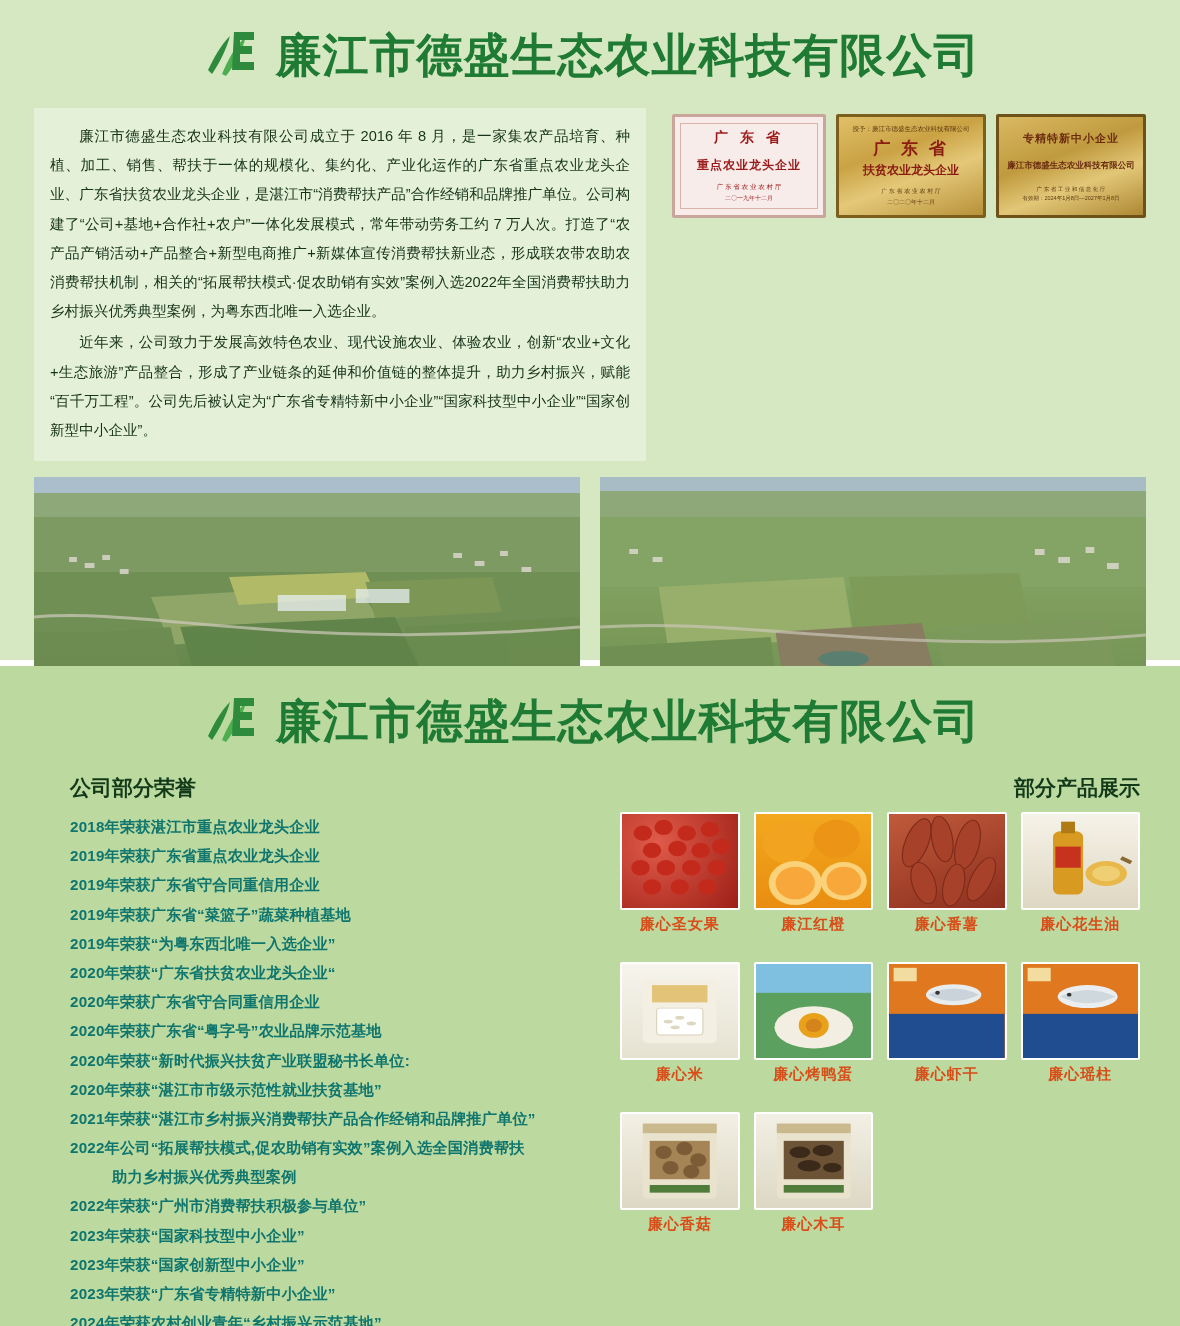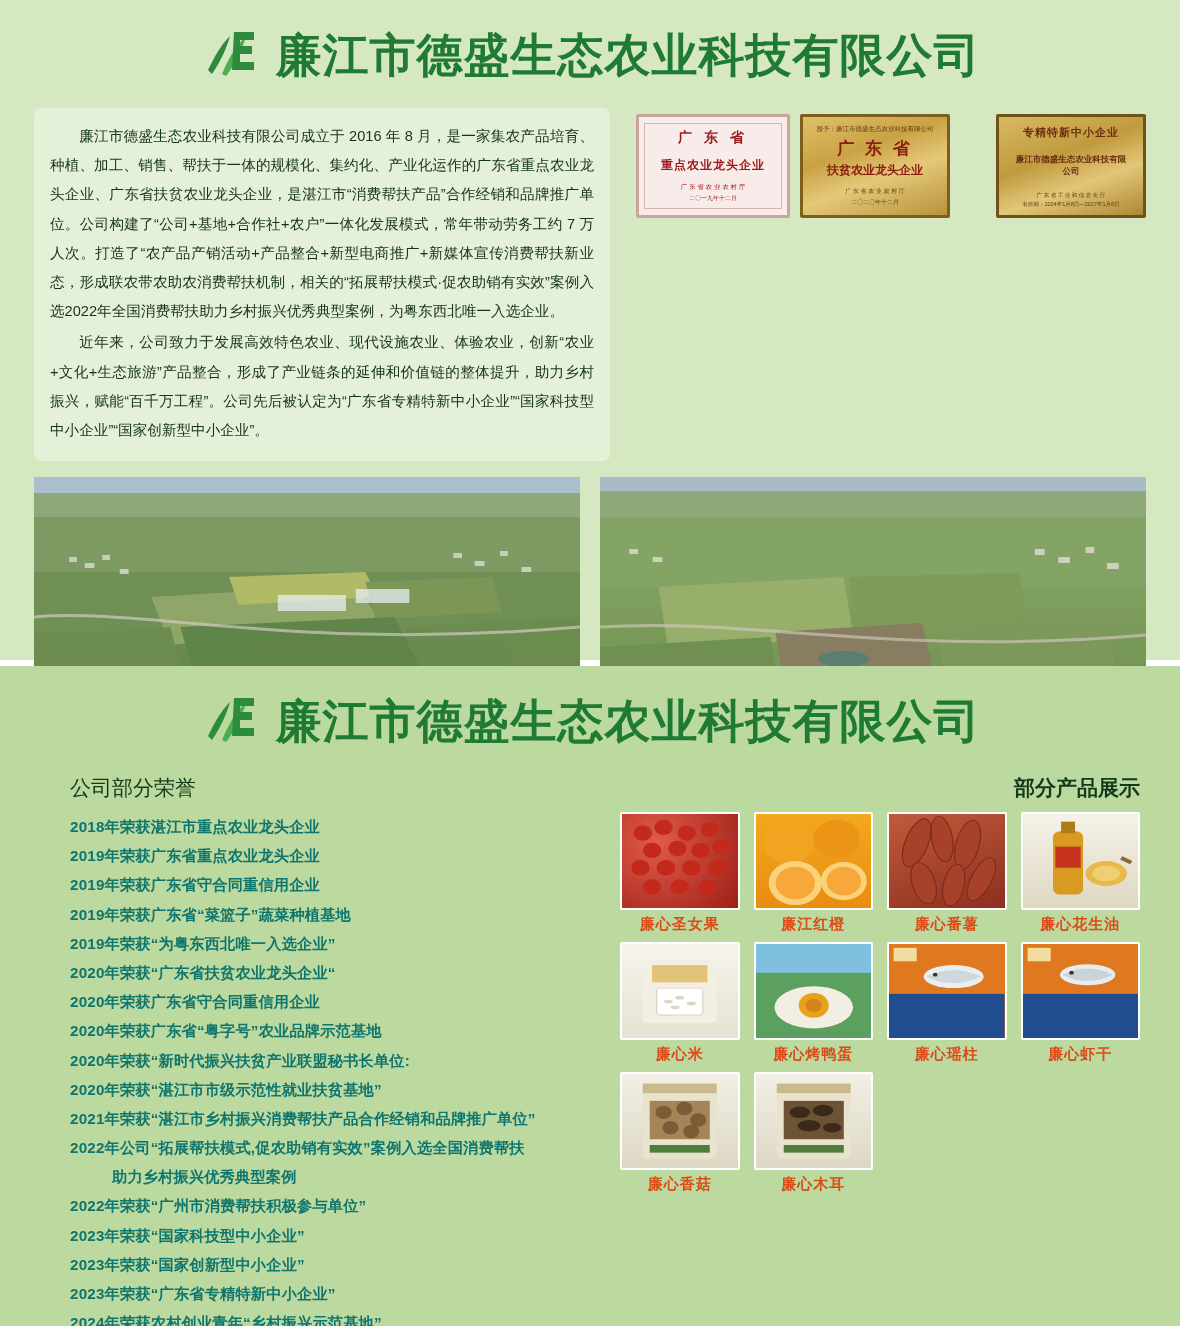--- a/index.html
+++ b/index.html
@@ -25,21 +25,21 @@
   .logo svg{display:block}
   .company-title{
     font-size:46px;font-weight:bold;color:#1f7a34;letter-spacing:1px;
     white-space:nowrap;line-height:1;
   }
   .panel-bottom .company-title{color:#1f7a34;}
 
   
   .row1{display:flex;padding:22px 34px 0 34px;gap:26px;align-items:flex-start;}
   .intro{
-    width:682px;background:#e5f0d8;border-radius:7px;
+    width:682px;background:#e5f0d8;border-radius:1px;
     padding:14px 16px 16px 16px;box-sizing:border-box;
     font-size:14.6px;line-height:2.0;color:#15331a;text-align:justify;
   }
   .intro p{margin:0;text-indent:2em;}
   .intro p+p{margin-top:2px;}
 
   .plaques{display:flex;gap:10px;align-items:flex-start;padding-top:6px;}
   .plaque{
     border-radius:2px;box-sizing:border-box;position:relative;
     display:flex;flex-direction:column;align-items:center;justify-content:center;
@@ -63,21 +63,21 @@
   }
   .plaque-2 .g1{font-size:6.5px;color:#5e3a10;}
   .plaque-2 .g2{font-size:17px;font-weight:bold;color:#8a1c12;letter-spacing:3px;margin-top:3px;}
   .plaque-2 .g3{font-size:12px;font-weight:bold;color:#8a1c12;margin-top:2px;}
   .plaque-2 .g4{font-size:6px;color:#5e3a10;margin-top:8px;}
   .plaque-2 .g5{font-size:6px;color:#5e3a10;margin-top:2px;}
 
   .plaque-3{
     width:150px;height:104px;
     background:linear-gradient(160deg,#d9b963 0%,#c09a3e 40%,#e2c778 65%,#ad8833 100%);
-    border:3px solid #6e5218;padding:14px;color:#5b2b06;margin-left:36px;
+    border:3px solid #6e5218;padding:5px;color:#5b2b06;
   }
   .plaque-3 .h1{font-size:11px;font-weight:bold;color:#6b2c10;letter-spacing:1px;}
   .plaque-3 .h2{font-size:8.5px;font-weight:bold;color:#6b2c10;margin-top:14px;}
   .plaque-3 .h3{font-size:5.5px;color:#5e3a10;margin-top:14px;}
   .plaque-3 .h4{font-size:5.5px;color:#5e3a10;margin-top:2px;}
 
   
   .row2{display:flex;gap:20px;padding:16px 34px 0 34px;}
   .photo-block{width:100%;}
   .photo{
@@ -91,29 +91,29 @@
       linear-gradient(180deg,#9fb9c9 0%,#b9c9cf 6%,#8fa876 14%,#7a9a5e 30%,#6f8f55 55%,#5f8349 100%);
   }
   .aerial-b{
     background:
       linear-gradient(180deg,#9cb6c6 0%,#b3c6c8 5%,#93ad7b 13%,#83a564 32%,#7d9c5c 60%,#6d9050 100%);
   }
 
   
   .b-body{display:flex;padding:22px 40px 0 70px;gap:30px;}
   .honors{width:520px;}
-  .sec-title{font-size:21px;font-weight:normal;color:#123a18;margin:0 0 10px 0;}
+  .sec-title{font-size:21px;font-weight:bold;color:#123a18;margin:0 0 10px 0;}
   .honor-item{
     font-size:15.2px;color:#0f766e;line-height:1.92;font-weight:bold;
     letter-spacing:0.2px;white-space:nowrap;
   }
   .honor-item.indent{padding-left:42px;}
   .products{flex:1;}
   .prod-title{font-size:21px;font-weight:bold;color:#123a18;text-align:right;margin:0 0 10px 0;}
-  .prod-grid{display:grid;grid-template-columns:repeat(4,1fr);gap:8px 14px;}
+  .prod-grid{display:grid;grid-template-columns:repeat(4,1fr);gap:28px 14px;}
   .prod-cell{text-align:center;}
   .prod-img{
     width:100%;height:98px;border:2px solid #ffffff;box-sizing:border-box;
     border-radius:2px;position:relative;overflow:hidden;background:#eee;
   }
   .prod-name{
     font-size:15px;color:#d94d18;font-weight:bold;padding-top:5px;letter-spacing:1px;
   }
   
   .p-tomato{background:radial-gradient(circle at 30% 30%,#e05b4a,#9d1f16),#7d1b12;}
@@ -393,45 +393,45 @@
               <rect x="0" y="0" width="100" height="30" fill="#7fc0e0"></rect>
               <ellipse cx="50" cy="66" rx="34" ry="22" fill="#f2efe2"></ellipse>
               <circle cx="50" cy="64" r="13" fill="#e9a11b"></circle>
               <circle cx="50" cy="64" r="7" fill="#d4841a"></circle>
             </svg>
           </div>
           <div class="prod-name">廉心烤鸭蛋</div>
         </div>
 
         <div class="prod-cell">
+          <div class="prod-img p-shrimp">
+            <svg width="100%" height="100%" viewBox="0 0 100 98" preserveAspectRatio="none" aria-hidden="true">
+              <rect x="0" y="0" width="100" height="98" fill="#e0781f"></rect>
+              <rect x="0" y="52" width="100" height="46" fill="#1f4d8f"></rect>
+              <rect x="4" y="4" width="20" height="14" fill="#f3dca0"></rect>
+              <ellipse cx="56" cy="32" rx="24" ry="11" fill="#e7ecef"></ellipse>
+              <path d="M34 32 q22 -13 44 0 q-22 13 -44 0" fill="#c9d3d9"></path>
+              <circle cx="42" cy="30" r="2" fill="#333"></circle>
+            </svg>
+          </div>
+          <div class="prod-name">廉心虾干</div>
+        </div>
+
+        <div class="prod-cell">
           <div class="prod-img p-scallop">
             <svg width="100%" height="100%" viewBox="0 0 100 98" preserveAspectRatio="none" aria-hidden="true">
               <rect x="0" y="0" width="100" height="98" fill="#e0781f"></rect>
               <rect x="0" y="52" width="100" height="46" fill="#1f4d8f"></rect>
               <rect x="4" y="4" width="20" height="14" fill="#f3dca0"></rect>
               <ellipse cx="56" cy="34" rx="26" ry="12" fill="#eaeef0"></ellipse>
               <path d="M32 34 q24 -14 48 0 q-24 14 -48 0" fill="#cfd8dd"></path>
               <circle cx="40" cy="32" r="2" fill="#333"></circle>
             </svg>
           </div>
           <div class="prod-name">廉心瑶柱</div>
-        </div>
-
-        <div class="prod-cell">
-          <div class="prod-img p-shrimp">
-            <svg width="100%" height="100%" viewBox="0 0 100 98" preserveAspectRatio="none" aria-hidden="true">
-              <rect x="0" y="0" width="100" height="98" fill="#e0781f"></rect>
-              <rect x="0" y="52" width="100" height="46" fill="#1f4d8f"></rect>
-              <rect x="4" y="4" width="20" height="14" fill="#f3dca0"></rect>
-              <ellipse cx="56" cy="32" rx="24" ry="11" fill="#e7ecef"></ellipse>
-              <path d="M34 32 q22 -13 44 0 q-22 13 -44 0" fill="#c9d3d9"></path>
-              <circle cx="42" cy="30" r="2" fill="#333"></circle>
-            </svg>
-          </div>
-          <div class="prod-name">廉心虾干</div>
         </div>
 
         <div class="prod-cell">
           <div class="prod-img p-mushroom">
             <svg width="100%" height="100%" viewBox="0 0 100 98" preserveAspectRatio="none" aria-hidden="true">
               <rect x="18" y="10" width="64" height="78" rx="4" fill="#e9e3ce"></rect>
               <rect x="18" y="10" width="64" height="10" fill="#c9b98d"></rect>
               <rect x="24" y="28" width="52" height="40" fill="#a58456"></rect>
               <g fill="#7b5c36">
                 <circle cx="36" cy="40" r="7"></circle>

